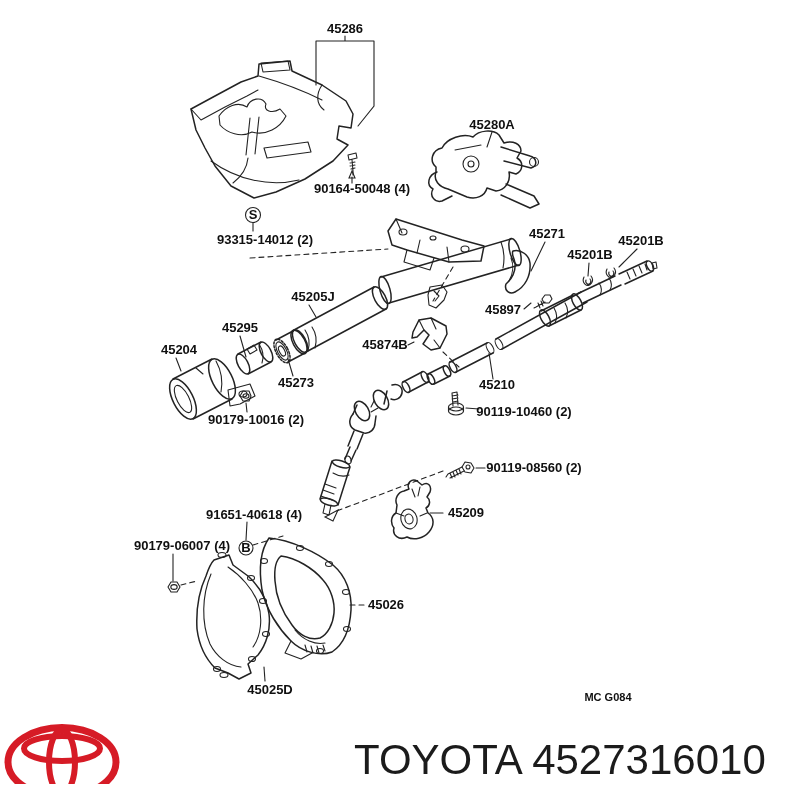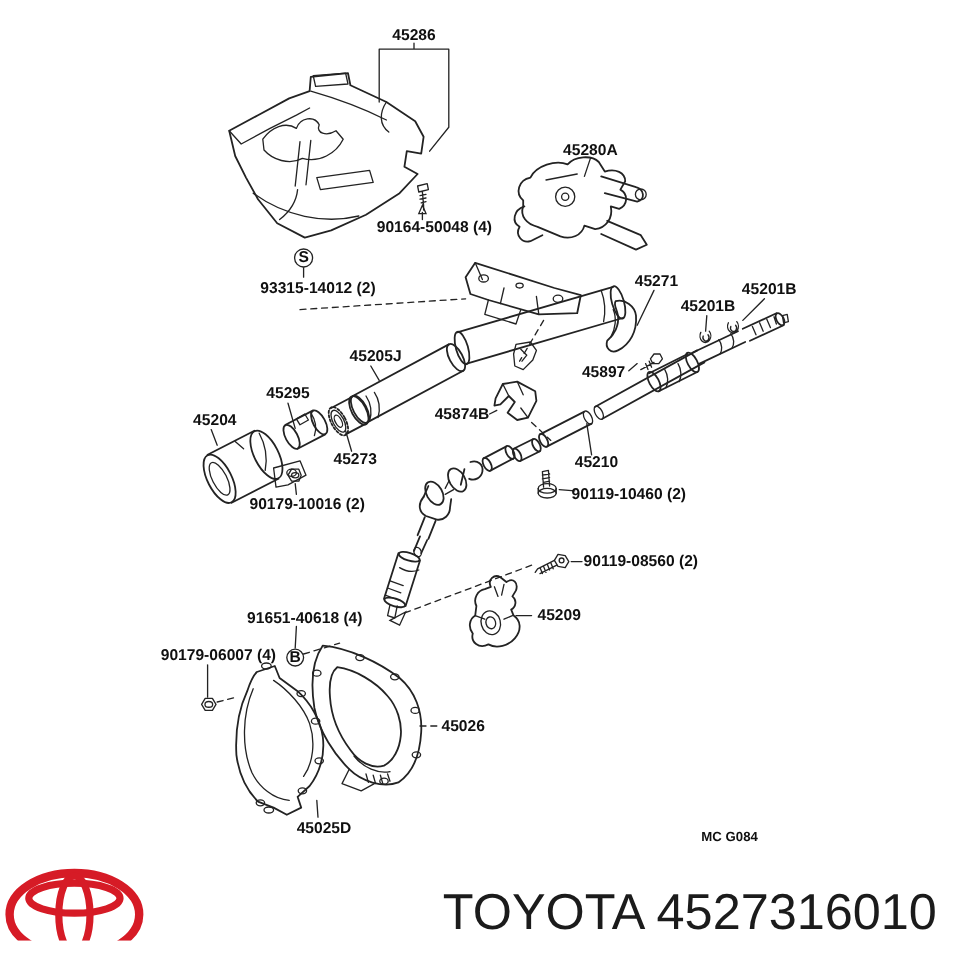--- a/index.html
+++ b/index.html
@@ -12,21 +12,21 @@
   .art .thin{stroke-width:1.1;}
   .leaders path{fill:none;stroke:#232323;stroke-width:1.1;stroke-linecap:round;}
   .leaders .dashed{stroke-dasharray:5 4;}
   .arrowhead{fill:#232323;stroke:none;}
   .labels text{fill:#101010;stroke:none;font-family:"Liberation Sans",sans-serif;
         font-weight:bold;font-size:13px;}
   .labels text.small{font-size:11px;}
   .marker-letter{fill:#101010;stroke:none;font-family:"Liberation Sans",sans-serif;
         font-weight:bold;font-size:10px;text-anchor:middle;}
   .footer-logo{position:absolute;left:2px;top:721px;}
-  .footer-text{position:absolute;left:369px;top:739px;font-size:42px;line-height:1;
+  .footer-text{position:absolute;left:354px;top:739px;font-size:42px;line-height:1;
         color:#1b1b1b;letter-spacing:0;white-space:nowrap;}
 </style>
 </head>
 <body>
 
 <div class="page">
 
   <svg class="diagram" width="800" height="715" viewBox="0 0 800 715">
 
     <g class="art">

